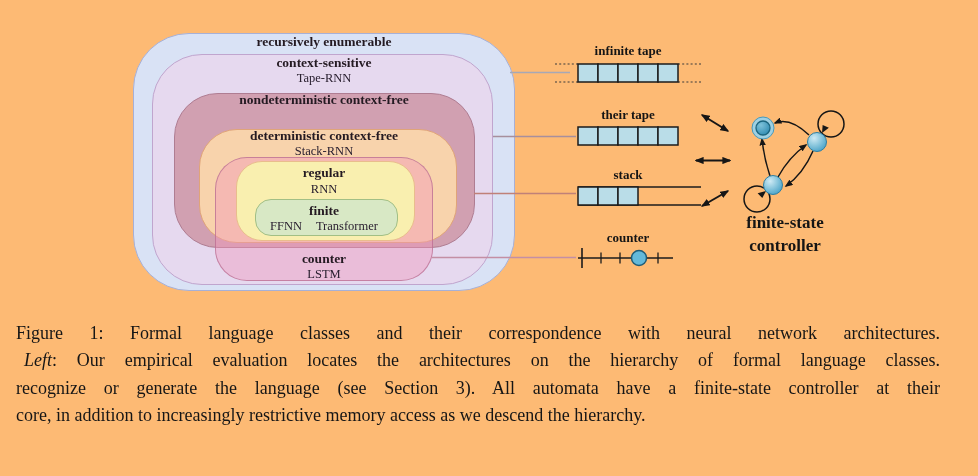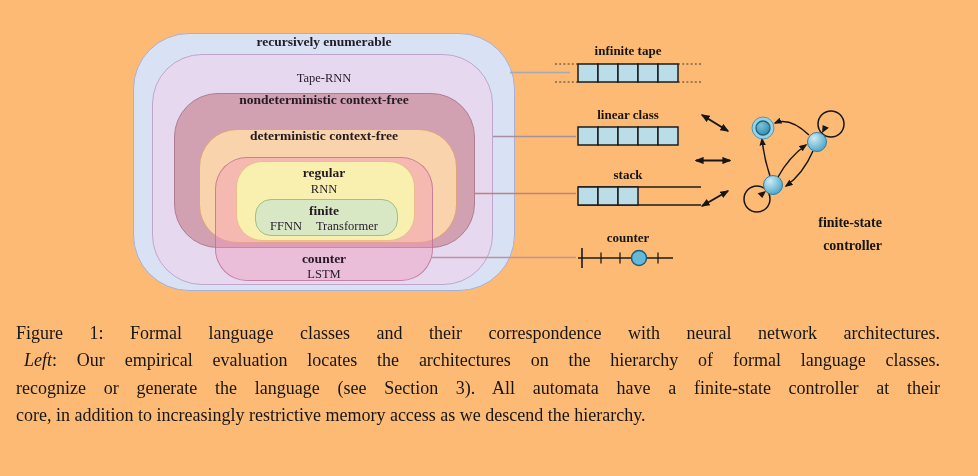--- a/index.html
+++ b/index.html
@@ -15,22 +15,22 @@
   .r-yellow{left:236px;top:161px;width:179px;height:80px;border-radius:26px;background:#f9efaf;border-color:#e9bd8d;}
   .r-green {left:255px;top:199px;width:143px;height:37px;border-radius:16px;background:#d8e8c5;border-color:#a2bf85;}
   
   .lblcol{position:absolute;left:134px;top:0;width:380px;height:300px;pointer-events:none;}
   .cls,.arch{position:absolute;left:0;width:100%;text-align:center;color:#241a22;white-space:nowrap;}
   .cls{font-weight:bold;font-size:13.5px;line-height:15px;}
   .arch{font-size:12.5px;line-height:14px;color:#2a2030;}
   
   .mlabel{position:absolute;left:553px;width:150px;text-align:center;font-weight:bold;
           font-size:13px;color:#151515;white-space:nowrap;}
-  .ctrl-label{position:absolute;left:752px;width:130px;text-align:right;font-weight:bold;
-          font-size:14px;line-height:23px;color:#151515;}
+  .ctrl-label{position:absolute;left:720px;width:130px;text-align:center;font-weight:bold;
+          font-size:17px;line-height:23px;color:#151515;}
   .overlay{position:absolute;left:0;top:0;width:978px;height:310px;}
   
   .caption{position:absolute;left:16px;top:320px;width:924px;font-size:18px;
            line-height:27.4px;color:#161616;}
   .cap-line{text-align:justify;text-align-last:justify;}
   .cap-line.last{text-align-last:left;}
   .it{font-style:italic;margin-left:8px;}
 </style>
 </head>
 <body>
@@ -40,33 +40,35 @@
   <div class="ring r-blue"></div>
   <div class="ring r-lilac"></div>
   <div class="ring r-mauve"></div>
   <div class="ring r-orange"></div>
   <div class="ring r-counter"></div>
   <div class="ring r-yellow"></div>
   <div class="ring r-green"></div>
 
   <div class="lblcol">
     <div class="cls" style="top:34px">recursively enumerable</div>
+    <div class="cls" style="top:55px">context-sensitive</div>
     <div class="arch" style="top:71px">Tape-RNN</div>
     <div class="cls" style="top:92px">nondeterministic context-free</div>
     <div class="cls" style="top:128px">deterministic context-free</div>
+    <div class="arch" style="top:144px">Stack-RNN</div>
     <div class="cls" style="top:165px">regular</div>
     <div class="arch" style="top:182px">RNN</div>
     <div class="cls" style="top:203px">finite</div>
     <div class="arch" style="top:219px;word-spacing:11px">FFNN Transformer</div>
     <div class="cls" style="top:251px">counter</div>
     <div class="arch" style="top:267px">LSTM</div>
   </div>
 
   <div class="mlabel" style="top:43px">infinite tape</div>
-  <div class="mlabel" style="top:107px">linear class</div>
+  <div class="mlabel" style="top:107px">their tape</div>
   <div class="mlabel" style="top:167px">stack</div>
   <div class="mlabel" style="top:230px">counter</div>
 
   <div class="ctrl-label" style="top:211px">
     <div>finite-state</div>
     <div>controller</div>
   </div>
 
   <svg class="overlay" viewBox="0 0 978 310">
     <defs>

